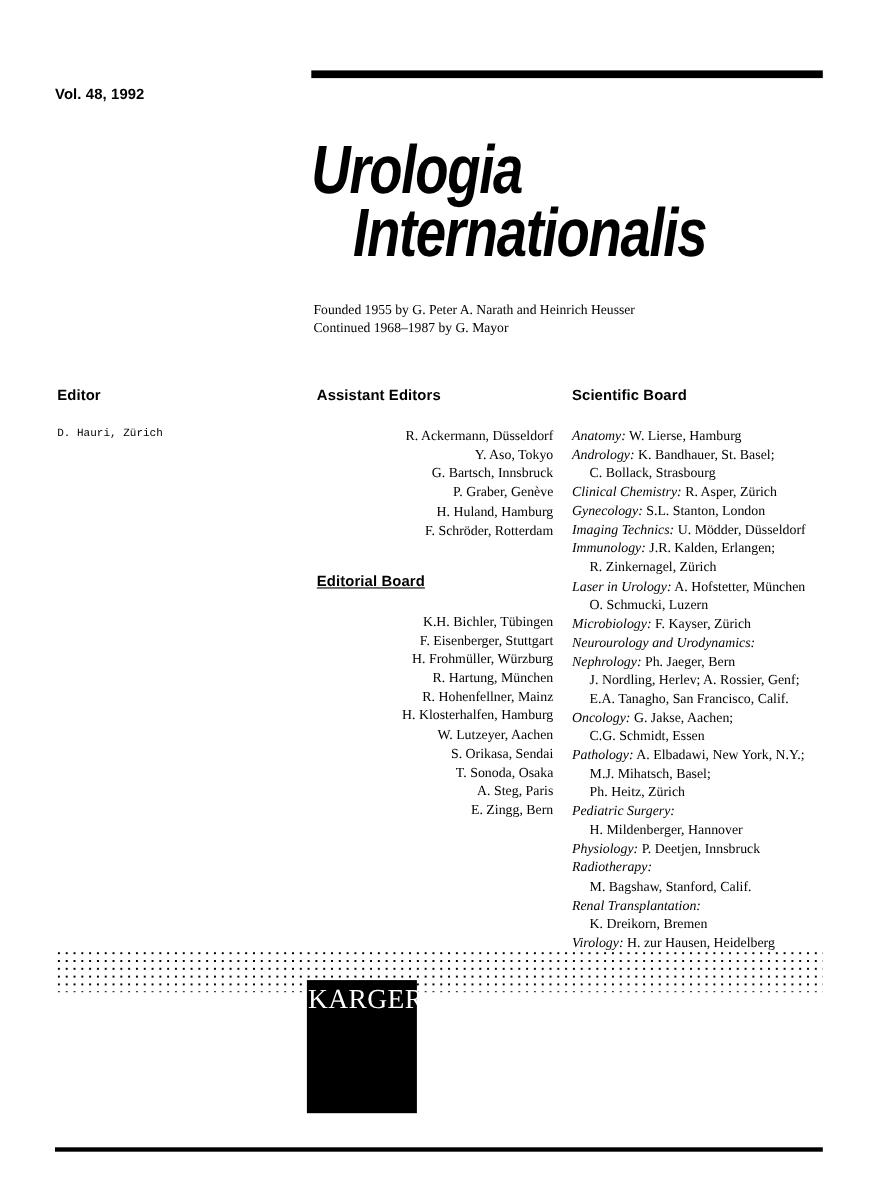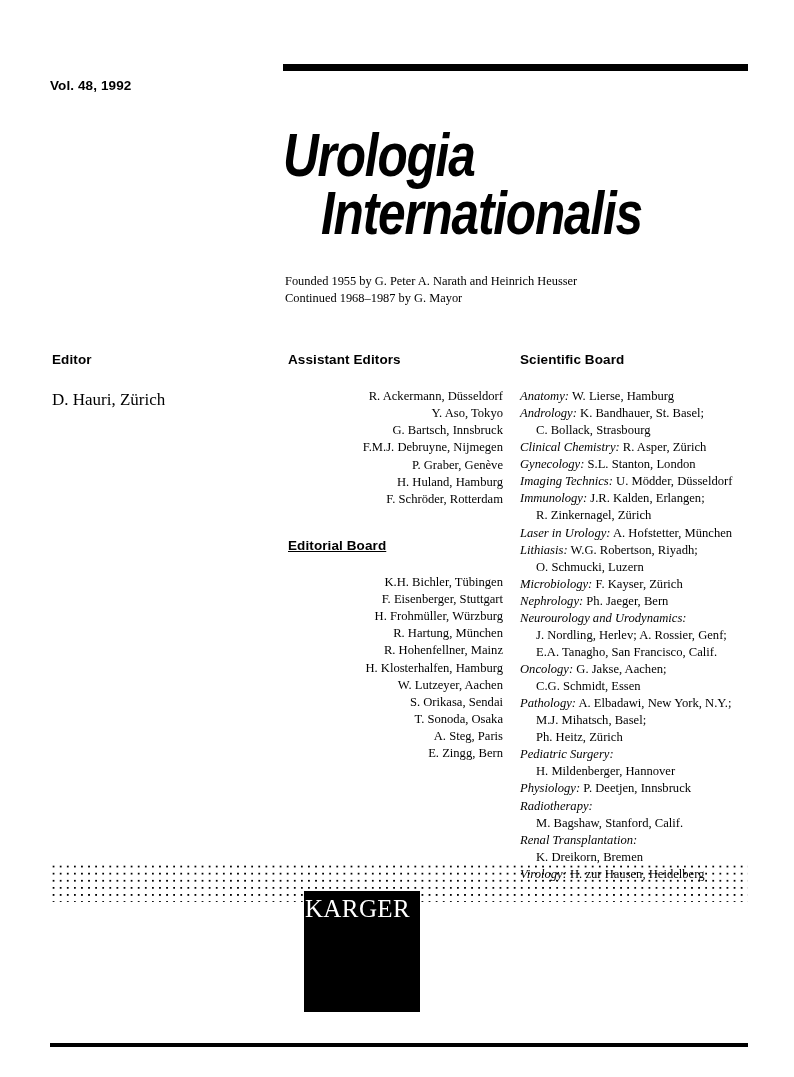--- a/index.html
+++ b/index.html
@@ -118,22 +118,22 @@
     line-height: 1.36;
     margin: 0;
     padding: 0;
     list-style: none;
   }
   .name-list li {
     white-space: nowrap;
     text-align: right;
   }
   .sans-name {
-    font-family: Liberation Serif, serif;
-    font-size: 17px;
+    font-family: Liberation Mono, monospace;
+    font-size: 10px;
     line-height: 1.36;
     white-space: nowrap;
   }
 
   
   .sci-list {
     font-family: "Liberation Serif", serif;
     font-size: 12.6px;
     line-height: 1.355;
     margin: 0;
@@ -158,23 +158,23 @@
     width: 698px;
     height: 40px;
     background-image: radial-gradient(#000 0.9px, transparent 1.0px);
     background-size: 7.1px 7.1px;
     background-position: 0 1px;
   }
 
   
   .karger-box {
     position: absolute;
-    left: 304px;
+    left: 279px;
     top: 891px;
-    width: 116px;
+    width: 100px;
     height: 121px;
     background: #000000;
   }
   .karger-word {
     position: absolute;
     left: 0;
     top: 4px;
     width: 107px;
     text-align: center;
     color: #ffffff;
@@ -218,21 +218,20 @@
     <div class="col-head">Editor</div>
     <div class="sans-name">D. Hauri, Zürich</div>
   </div>
 
   <div class="col col-assistant">
     <div class="col-head">Assistant Editors</div>
     <ul class="name-list">
         <li>R. Ackermann, Düsseldorf</li>
         <li>Y. Aso, Tokyo</li>
         <li>G. Bartsch, Innsbruck</li>
-        <li>F.M.J. Debruyne, Nijmegen</li>
         <li>P. Graber, Genève</li>
         <li>H. Huland, Hamburg</li>
         <li>F. Schröder, Rotterdam</li>
       </ul>
     <div class="col-head second">Editorial Board</div>
     <ul class="name-list">
         <li>K.H. Bichler, Tübingen</li>
         <li>F. Eisenberger, Stuttgart</li>
         <li>H. Frohmüller, Würzburg</li>
         <li>R. Hartung, München</li>
@@ -251,25 +250,24 @@
     <ul class="sci-list">
         <li><span class="spec">Anatomy:</span><span> W. Lierse, Hamburg</span></li>
         <li><span class="spec">Andrology:</span><span> K. Bandhauer, St. Basel;</span></li>
         <li class="indent"><span>C. Bollack, Strasbourg</span></li>
         <li><span class="spec">Clinical Chemistry:</span><span> R. Asper, Zürich</span></li>
         <li><span class="spec">Gynecology:</span><span> S.L. Stanton, London</span></li>
         <li><span class="spec">Imaging Technics:</span><span> U. Mödder, Düsseldorf</span></li>
         <li><span class="spec">Immunology:</span><span> J.R. Kalden, Erlangen;</span></li>
         <li class="indent"><span>R. Zinkernagel, Zürich</span></li>
         <li><span class="spec">Laser in Urology:</span><span> A. Hofstetter, München</span></li>
-        <li><span class="spec">Lithiasis:</span><span> W.G. Robertson, Riyadh;</span></li>
         <li class="indent"><span>O. Schmucki, Luzern</span></li>
         <li><span class="spec">Microbiology:</span><span> F. Kayser, Zürich</span></li>
+        <li><span class="spec">Neurourology and Urodynamics:</span></li>
         <li><span class="spec">Nephrology:</span><span> Ph. Jaeger, Bern</span></li>
-        <li><span class="spec">Neurourology and Urodynamics:</span></li>
         <li class="indent"><span>J. Nordling, Herlev; A. Rossier, Genf;</span></li>
         <li class="indent"><span>E.A. Tanagho, San Francisco, Calif.</span></li>
         <li><span class="spec">Oncology:</span><span> G. Jakse, Aachen;</span></li>
         <li class="indent"><span>C.G. Schmidt, Essen</span></li>
         <li><span class="spec">Pathology:</span><span> A. Elbadawi, New York, N.Y.;</span></li>
         <li class="indent"><span>M.J. Mihatsch, Basel;</span></li>
         <li class="indent"><span>Ph. Heitz, Zürich</span></li>
         <li><span class="spec">Pediatric Surgery:</span></li>
         <li class="indent"><span>H. Mildenberger, Hannover</span></li>
         <li><span class="spec">Physiology:</span><span> P. Deetjen, Innsbruck</span></li>

